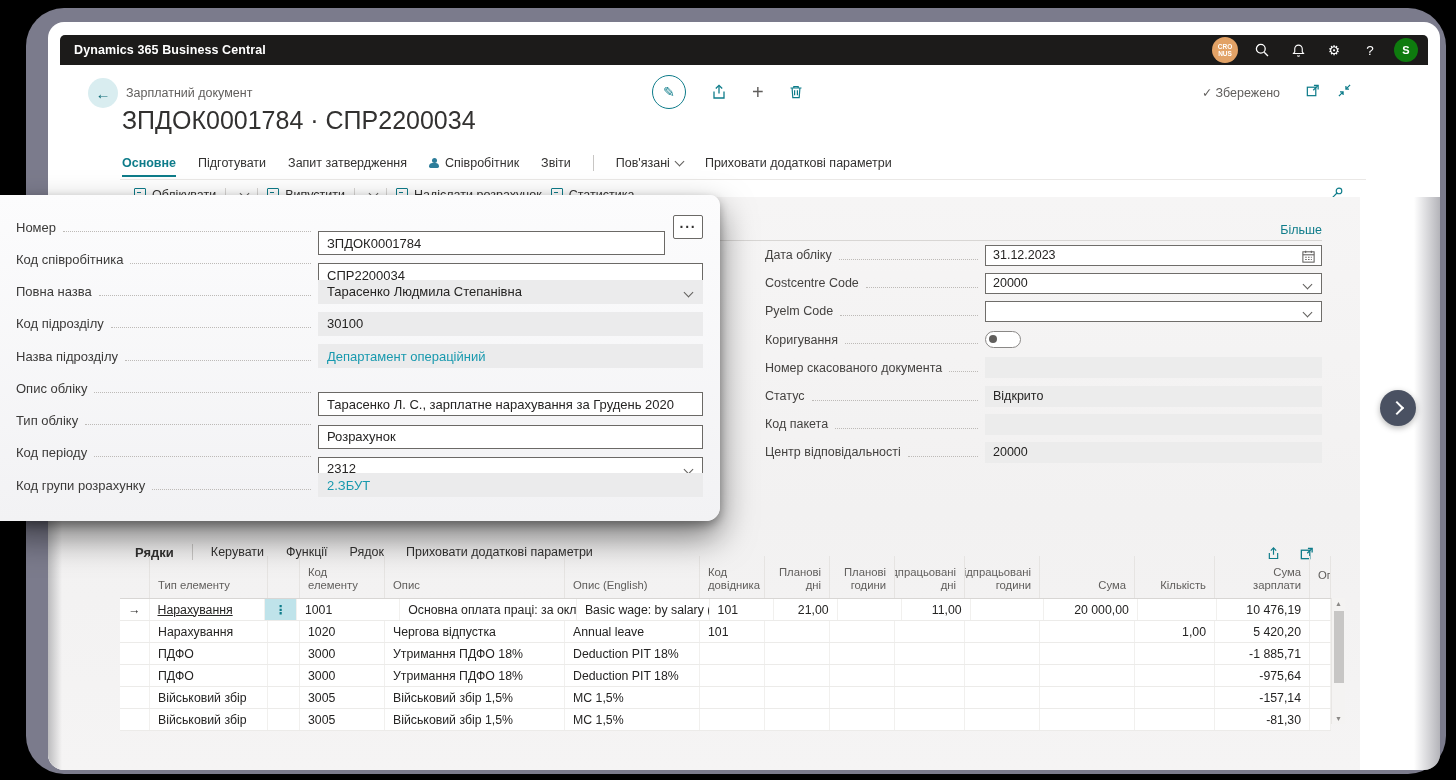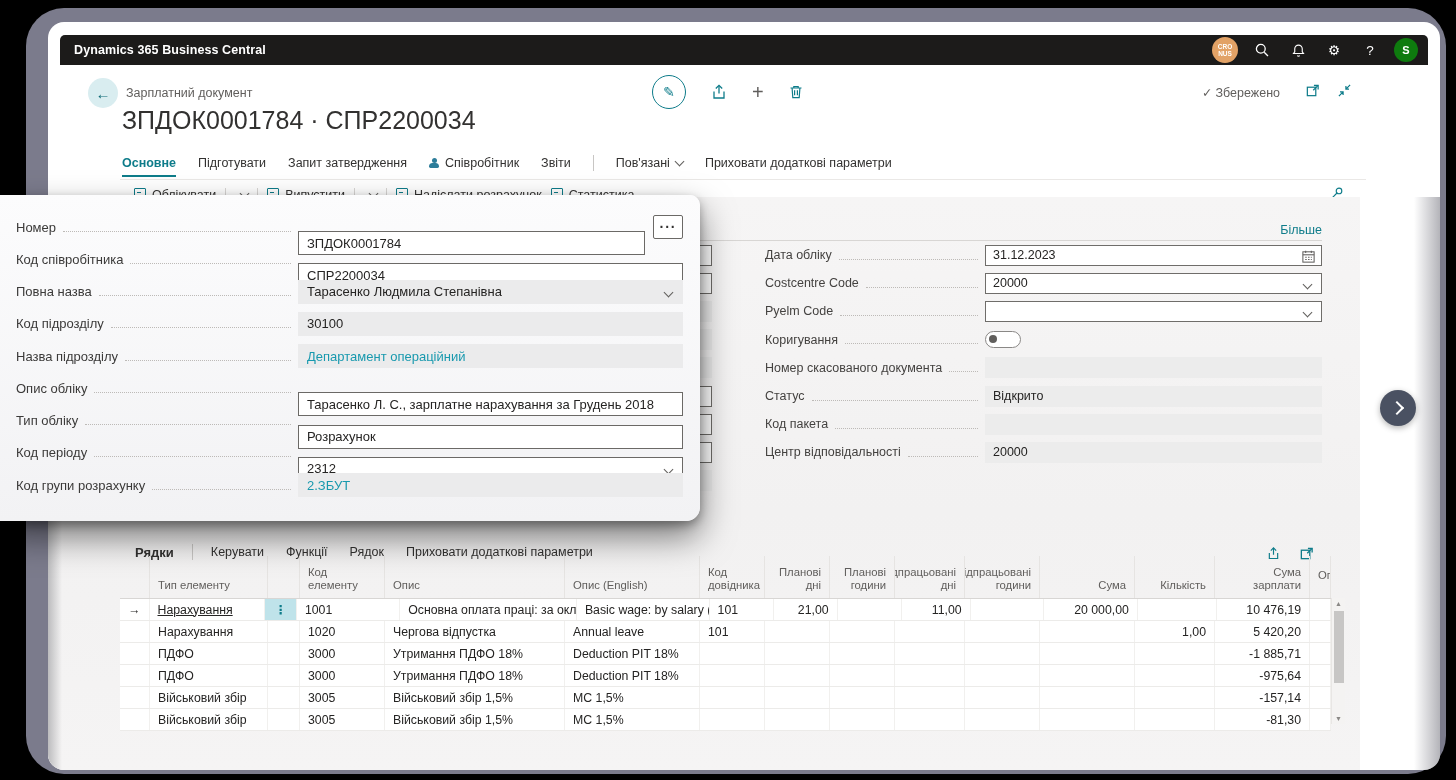--- a/index.html
+++ b/index.html
@@ -106,21 +106,21 @@
   .gcell.link{text-decoration:underline;}
   .gcell.handle-on{background:var(--selcell);color:var(--accent);font-weight:bold;}
   .vsb{position:absolute;right:0;top:42px;width:13px;height:126px;background:#f4f3f2;border-left:1px solid #e8e6e4;}
   .vsb .up,.vsb .dn{position:absolute;left:0;width:13px;text-align:center;font-size:7px;color:#8a8886;}
   .vsb .up{top:2px;} .vsb .dn{bottom:2px;}
   .vsb .thumb{position:absolute;left:1.5px;top:13px;width:10px;height:72px;background:#c7c6c5;}
 
   
   .overlay{position:absolute;left:0;top:195px;width:700px;height:326px;z-index:50;
            background:linear-gradient(180deg,#fcfcfd 0%,#f2f2f4 100%);border-radius:0 10px 14px 0;
-           box-shadow:0 16px 34px rgba(0,0,0,.5),0 4px 10px rgba(0,0,0,.3);}
+           box-shadow:0 16px 34px rgba(0,0,0,.5),0 4px 10px rgba(0,0,0,.3);padding-left:20px;}
   .ov-fields{position:absolute;left:16px;top:16px;right:17px;}
   .ov-row{height:32.25px;display:flex;align-items:center;}
   .ov-label{font-size:13px;color:#3b3a39;white-space:nowrap;}
   .ov-grp{width:385px;display:flex;gap:8px;align-items:center;}
   .ov-ctl{height:24px;box-sizing:border-box;font-size:13px;display:flex;align-items:center;position:relative;
           color:#252423;padding:0 24px 0 8px;width:385px;white-space:nowrap;overflow:hidden;}
   .ov-ctl.in{background:#fff;border:1px solid #6b6966;margin-top:32px;}
   .ov-ctl.ro{background:#ebebec;border:1px solid transparent;}
   .ov-ctl.narrow{width:347px;}
   .ov-ctl .chv{position:absolute;right:10px;top:8px;margin:0;}
@@ -538,21 +538,21 @@
           <span class="ov-label">Назва підрозділу</span>
           <span class="f-leader"></span>
           <div class="ov-grp">
             <div class="ov-ctl ro lnk">Департамент операційний</div>
           </div>
         </div>
         <div class="ov-row">
           <span class="ov-label">Опис обліку</span>
           <span class="f-leader"></span>
           <div class="ov-grp">
-            <div class="ov-ctl in">Тарасенко Л. С., зарплатне нарахування за Грудень 2018</div>
+            <div class="ov-ctl in">Тарасенко Л. С., зарплатне нарахування за Грудень 2020</div>
           </div>
         </div>
         <div class="ov-row">
           <span class="ov-label">Тип обліку</span>
           <span class="f-leader"></span>
           <div class="ov-grp">
             <div class="ov-ctl in">Розрахунок</div>
           </div>
         </div>
         <div class="ov-row">

